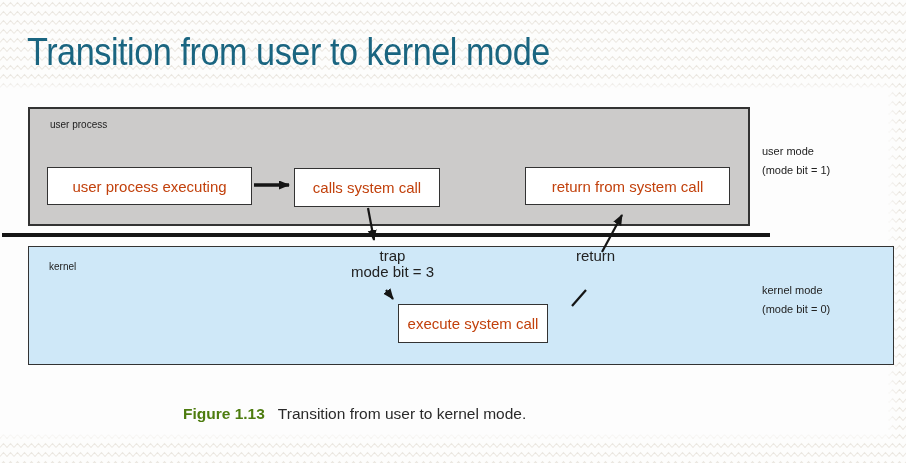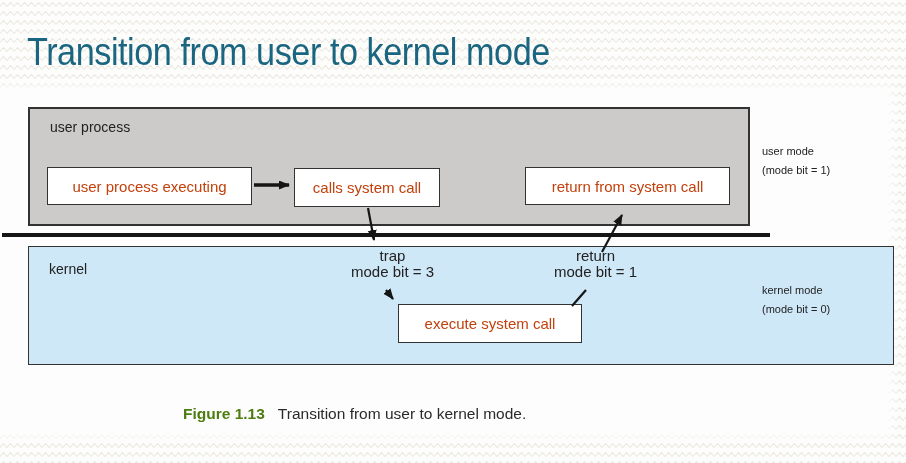--- a/index.html
+++ b/index.html
@@ -4,28 +4,28 @@
 <style>
   html,body{margin:0;padding:0;}
   body{font-family:"Liberation Sans",sans-serif;}
   .slide{position:relative;width:906px;height:463px;overflow:hidden;background:#fdfdfc;}
   .bg-svg{position:absolute;left:0;top:0;z-index:0;}
   .figure-panel{position:absolute;left:0;top:90px;width:888px;height:344px;background:#fdfdfd;z-index:1;box-shadow:0 0 8px 4px #fdfdfd;}
   .slide-title{position:absolute;left:27px;top:6px;z-index:2;font-size:38px;font-weight:400;color:#1a6580;letter-spacing:-0.5px;white-space:nowrap;transform:scaleX(.9);transform-origin:left top;}
   .region{position:absolute;z-index:2;box-sizing:border-box;}
   .user-region{left:28px;top:107px;width:722px;height:119px;background:#cccbca;border:2px solid #333;}
   .kernel-region{left:28px;top:246px;width:866px;height:119px;background:#cfe8f8;border:1.5px solid #333;}
-  .region-label{position:absolute;font-size:14px;color:#222;}
+  .region-label{position:absolute;font-size:10px;color:#222;}
   .user-region .region-label{left:20px;top:10px;}
   .kernel-region .region-label{left:20px;top:14px;}
   .dbox{position:absolute;z-index:3;box-sizing:border-box;background:#fff;border:1.5px solid #333;display:flex;align-items:center;justify-content:center;font-size:15px;color:#c2410c;white-space:nowrap;}
   .box-upe{left:47px;top:167px;width:205px;height:38px;}
   .box-csc{left:294px;top:168px;width:146px;height:39px;}
   .box-rfsc{left:525px;top:167px;width:205px;height:38px;}
-  .box-esc{left:398px;top:304px;width:184px;height:39px;}
+  .box-esc{left:398px;top:304px;width:150px;height:39px;}
   .divider{position:absolute;left:2px;top:233px;width:768px;height:4px;background:#151515;z-index:2;}
   .mini-label{position:absolute;z-index:3;font-size:15px;color:#222;text-align:center;line-height:16px;white-space:nowrap;}
   .lbl-trap{left:320px;top:248px;width:145px;}
   .lbl-return{left:523px;top:248px;width:145px;}
   .side-label{position:absolute;z-index:2;font-size:11px;color:#222;line-height:19px;white-space:nowrap;}
   .lbl-user-mode{left:762px;top:142px;}
   .lbl-kernel-mode{left:762px;top:281px;}
   .arrow-svg{position:absolute;left:0;top:0;z-index:4;pointer-events:none;}
   .caption{position:absolute;left:183px;top:405px;z-index:2;font-size:15.5px;color:#2a2a2a;white-space:nowrap;}
   .caption .fig-num{font-weight:bold;color:#4d7c0f;margin-right:13px;}
@@ -63,21 +63,20 @@
   <div class="dbox box-csc">calls system call</div>
   <div class="dbox box-rfsc">return from system call</div>
   <div class="dbox box-esc">execute system call</div>
 
   <div class="mini-label lbl-trap">
     <div>trap</div>
     <div>mode bit = 3</div>
   </div>
   <div class="mini-label lbl-return">
     <div>return</div>
-    <div>mode bit = 1</div>
   </div>
 
   <div class="side-label lbl-user-mode">
     <div>user mode</div>
     <div>(mode bit = 1)</div>
   </div>
   <div class="side-label lbl-kernel-mode">
     <div>kernel mode</div>
     <div>(mode bit = 0)</div>
   </div>

